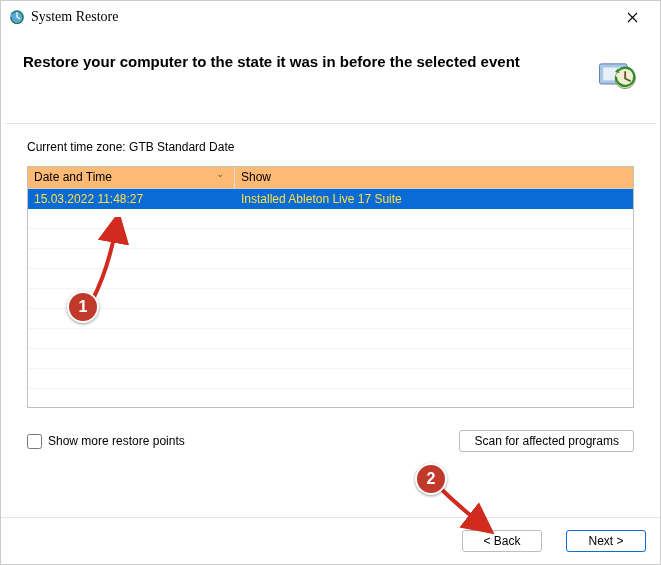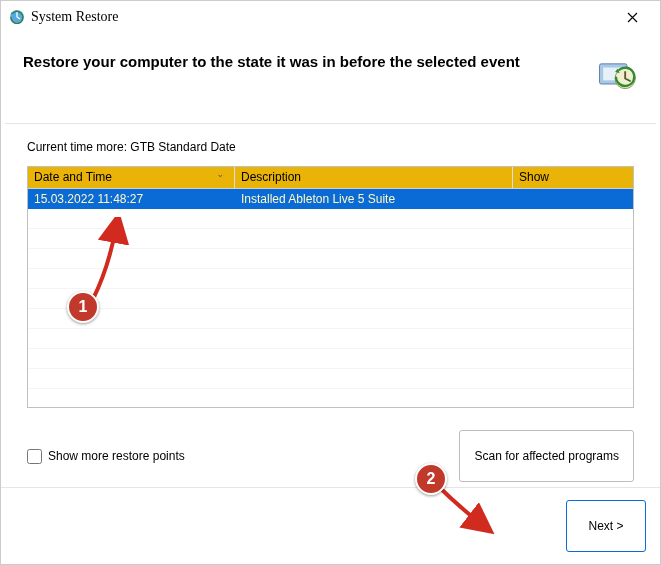--- a/index.html
+++ b/index.html
@@ -73,21 +73,21 @@
       margin-bottom: 12px;
     }
     .grid {
       border: 1px solid #c0c0c0;
       background: #fff;
       height: 242px;
       overflow: hidden;
     }
     .ghead {
       display: flex;
-      background: #eab308;
+      background: #fdba74;
       border-bottom: 1px solid #d0d0d0;
       height: 22px;
       font-size: 12px;
     }
     .ghead .col {
       padding: 3px 6px;
       border-right: 1px solid #e0e0e0;
       position: relative;
     }
     .ghead .col:last-child { border-right: none; }
@@ -99,21 +99,21 @@
       color: #555;
     }
     .grow {
       display: flex;
       height: 20px;
       font-size: 12px;
       align-items: center;
     }
     .grow.sel {
       background: #0a6ad6;
-      color: #fef9c3;
+      color: #fde047;
     }
     .grow .cell {
       padding: 2px 6px;
       overflow: hidden;
       white-space: nowrap;
     }
     .grow.empty { border-bottom: 1px solid #f4f4f4; }
     .col-dt { width: 207px; }
     .col-desc { width: 278px; }
     .col-type { flex: 1; }
@@ -128,21 +128,21 @@
       gap: 6px;
       font-size: 12px;
     }
     .chk input {
       width: 15px;
       height: 15px;
     }
     .btn {
       font-family: inherit;
       font-size: 12px;
-      padding: 18px 14px;
+      padding: 3px 14px;
       background: #fff;
       border: 1px solid #bdbdbd;
       border-radius: 3px;
       cursor: pointer;
       min-width: 80px;
     }
     .btn.wide { min-width: 160px; }
     .btn.primary { border: 1px solid #0a6ad6; margin-left: 16px; }
     .footer {
       position: absolute;
@@ -215,35 +215,34 @@
       <path d="M34 22 L34 30 L40 33" stroke="#5a5a30" stroke-width="2" fill="none"></path>
       <path d="M24 28 a10 10 0 1 0 3 -7" stroke="#2e8b2e" stroke-width="2.5" fill="none"></path>
       <path d="M26 19 L28 24 L23 23 Z" fill="#2e8b2e"></path>
     </svg>
   </div>
 
   <hr class="sep">
 
   <div class="content">
     <div class="tz-line">
-      <span>Current time more: </span><span>GTB Standard Date</span>
+      <span>Current time zone: </span><span>GTB Standard Date</span>
     </div>
 
     <div class="grid">
       <div class="ghead">
         <div class="col col-dt">
           <span>Date and Time</span>
           <span class="sort-ind">⌄</span>
         </div>
-        <div class="col col-desc">Description</div>
         <div class="col col-type">Show</div>
       </div>
       <div class="grow sel">
         <div class="cell col-dt">15.03.2022 11:48:27</div>
-        <div class="cell col-desc">Installed Ableton Live 5 Suite</div>
+        <div class="cell col-desc">Installed Ableton Live 17 Suite</div>
       </div>
       <div class="grow empty"></div>
       <div class="grow empty"></div>
       <div class="grow empty"></div>
       <div class="grow empty"></div>
       <div class="grow empty"></div>
       <div class="grow empty"></div>
       <div class="grow empty"></div>
       <div class="grow empty"></div>
       <div class="grow empty"></div>
@@ -253,20 +252,21 @@
     <div class="below-grid">
       <label class="chk">
         <input type="checkbox" style="">
         <span>Show more restore points</span>
       </label>
       <button class="btn wide">Scan for affected programs</button>
     </div>
   </div>
 
   <div class="footer">
+    <button class="btn">&lt; Back</button>
     <button class="btn primary">Next &gt;</button>
   </div>
 
   <svg class="anno-arrow1" width="60" height="90">
     <defs>
       <marker id="ah1" markerWidth="8" markerHeight="8" refX="5" refY="4" orient="auto">
         <path d="M0 0 L8 4 L0 8 Z" fill="#d12a1f"></path>
       </marker>
     </defs>
     <path d="M20 82 Q 36 50 44 6" stroke="#d12a1f" stroke-width="4" fill="none" marker-end="url(#ah1)"></path>

